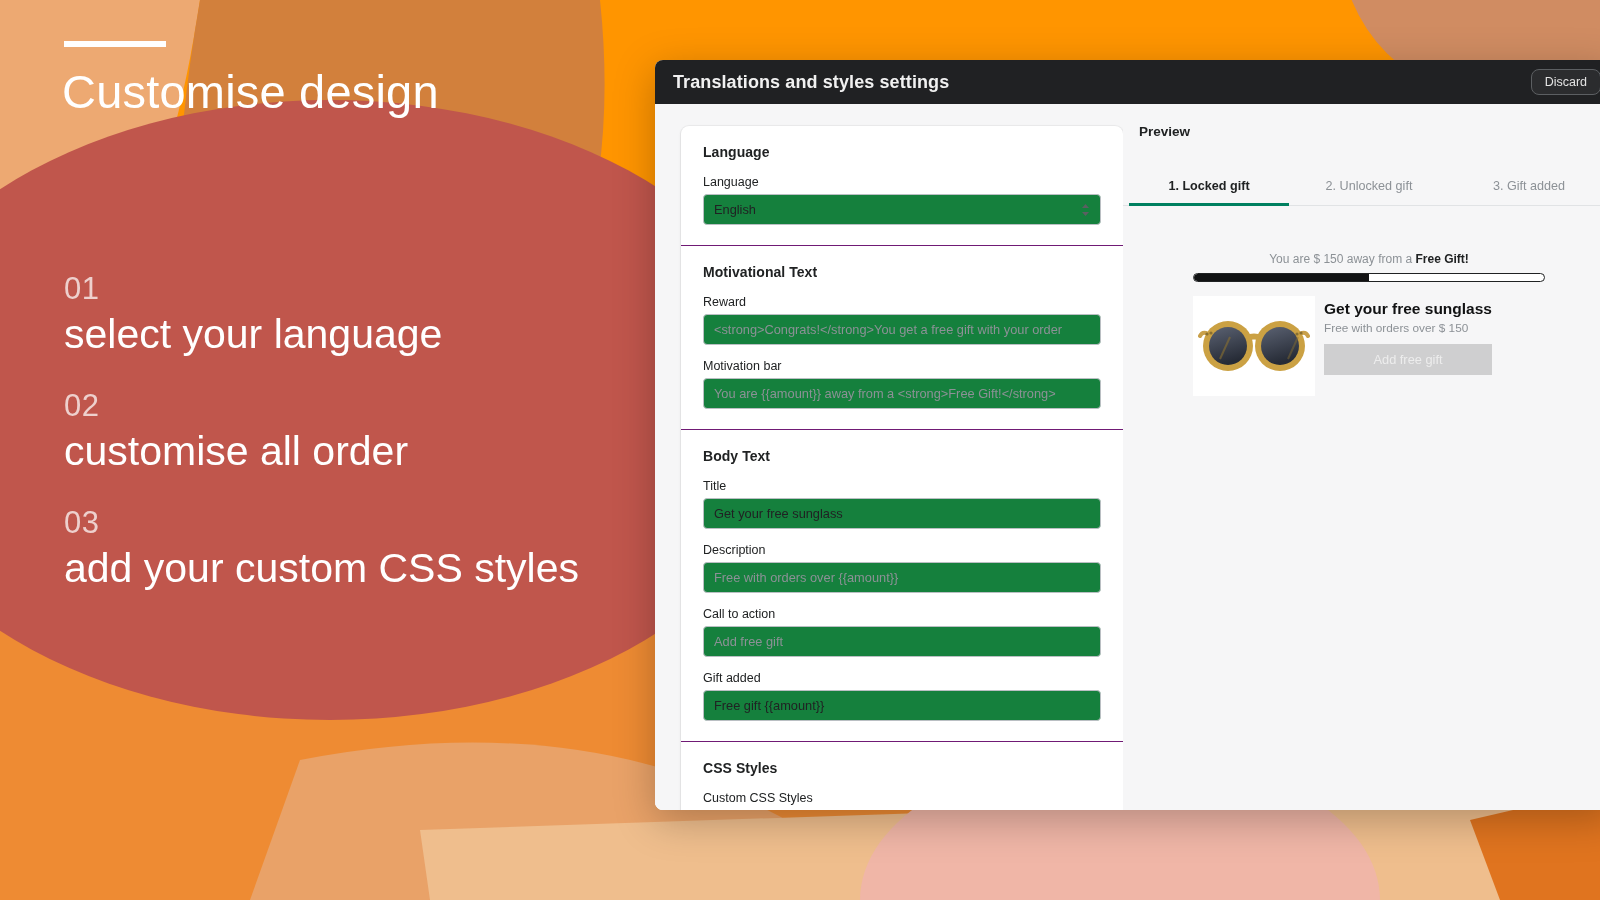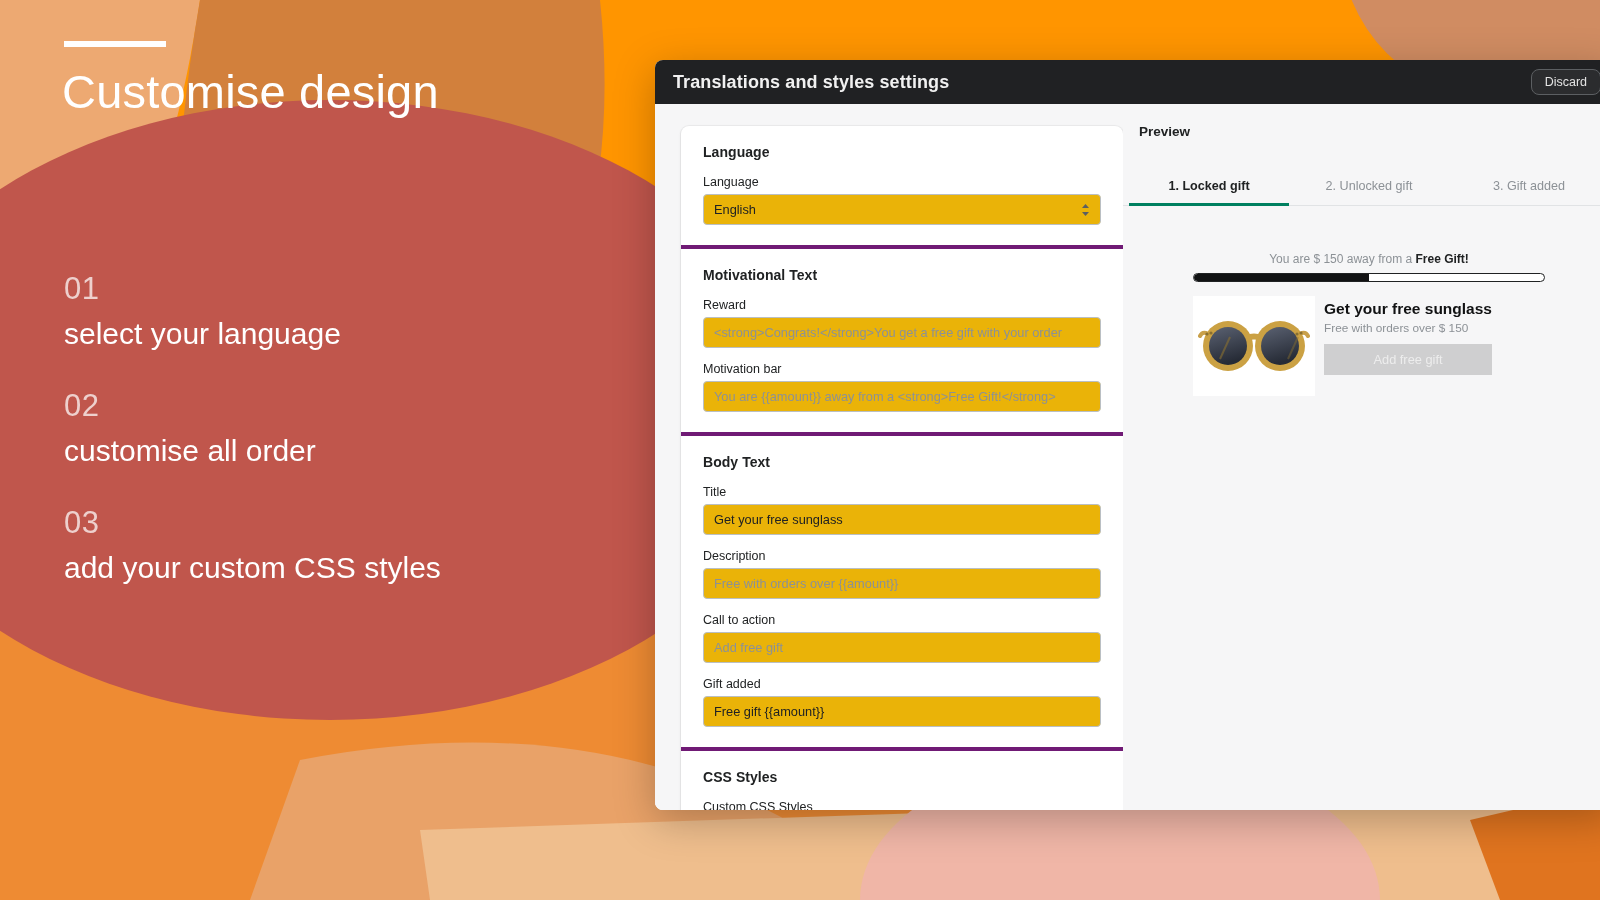--- a/index.html
+++ b/index.html
@@ -54,21 +54,21 @@
   .mk-step { margin-bottom: 27px; }
   .mk-step:last-child { margin-bottom: 0; }
   .mk-num {
     font-size: 31px;
     font-weight: 400;
     line-height: 42px;
     color: rgba(255,255,255,0.72);
     letter-spacing: 0.5px;
   }
   .mk-label {
-    font-size: 30px;
+    font-size: 41px;
     font-weight: 400;
     line-height: 48px;
     color: #FFFFFF;
     white-space: nowrap;
   }
 
   
   .modal {
     position: absolute;
     left: 655px; top: 60px;
@@ -124,21 +124,21 @@
     overflow: hidden;
   }
   .settings-card {
     background: #FFFFFF;
     border-radius: 8px;
     box-shadow: 0 0 0 1px rgba(63,63,68,0.05), 0 1px 3px rgba(63,63,68,0.12);
     width: 442px;
   }
   .sec {
     padding: 18px 22px 20px 22px;
-    border-bottom: 4px solid #701a75;
+    border-bottom: 1px solid #701a75;
   }
   .sec:last-child { border-bottom: none; }
   .sec-head {
     font-size: 14px;
     font-weight: 700;
     color: #202223;
     margin-bottom: 15px;
     letter-spacing: 0.05px;
   }
   .fld { margin-bottom: 14px; }
@@ -147,21 +147,21 @@
     display: block;
     font-size: 12.5px;
     color: #202223;
     margin-bottom: 5px;
   }
   .fld-input {
     width: 100%;
     height: 31px;
     border: 1px solid #BABFC3;
     border-radius: 4px;
-    background: #eab308;
+    background: #15803d;
     padding: 8px 10px;
     font-size: 12.8px;
     font-family: "Liberation Sans", sans-serif;
     color: #202223;
     outline: none;
   }
   .fld-input::placeholder { color: #8C9196; }
   .select-wrap { position: relative; }
   .select-wrap .fld-input { padding-right: 30px; }
   .stepper-icon {

